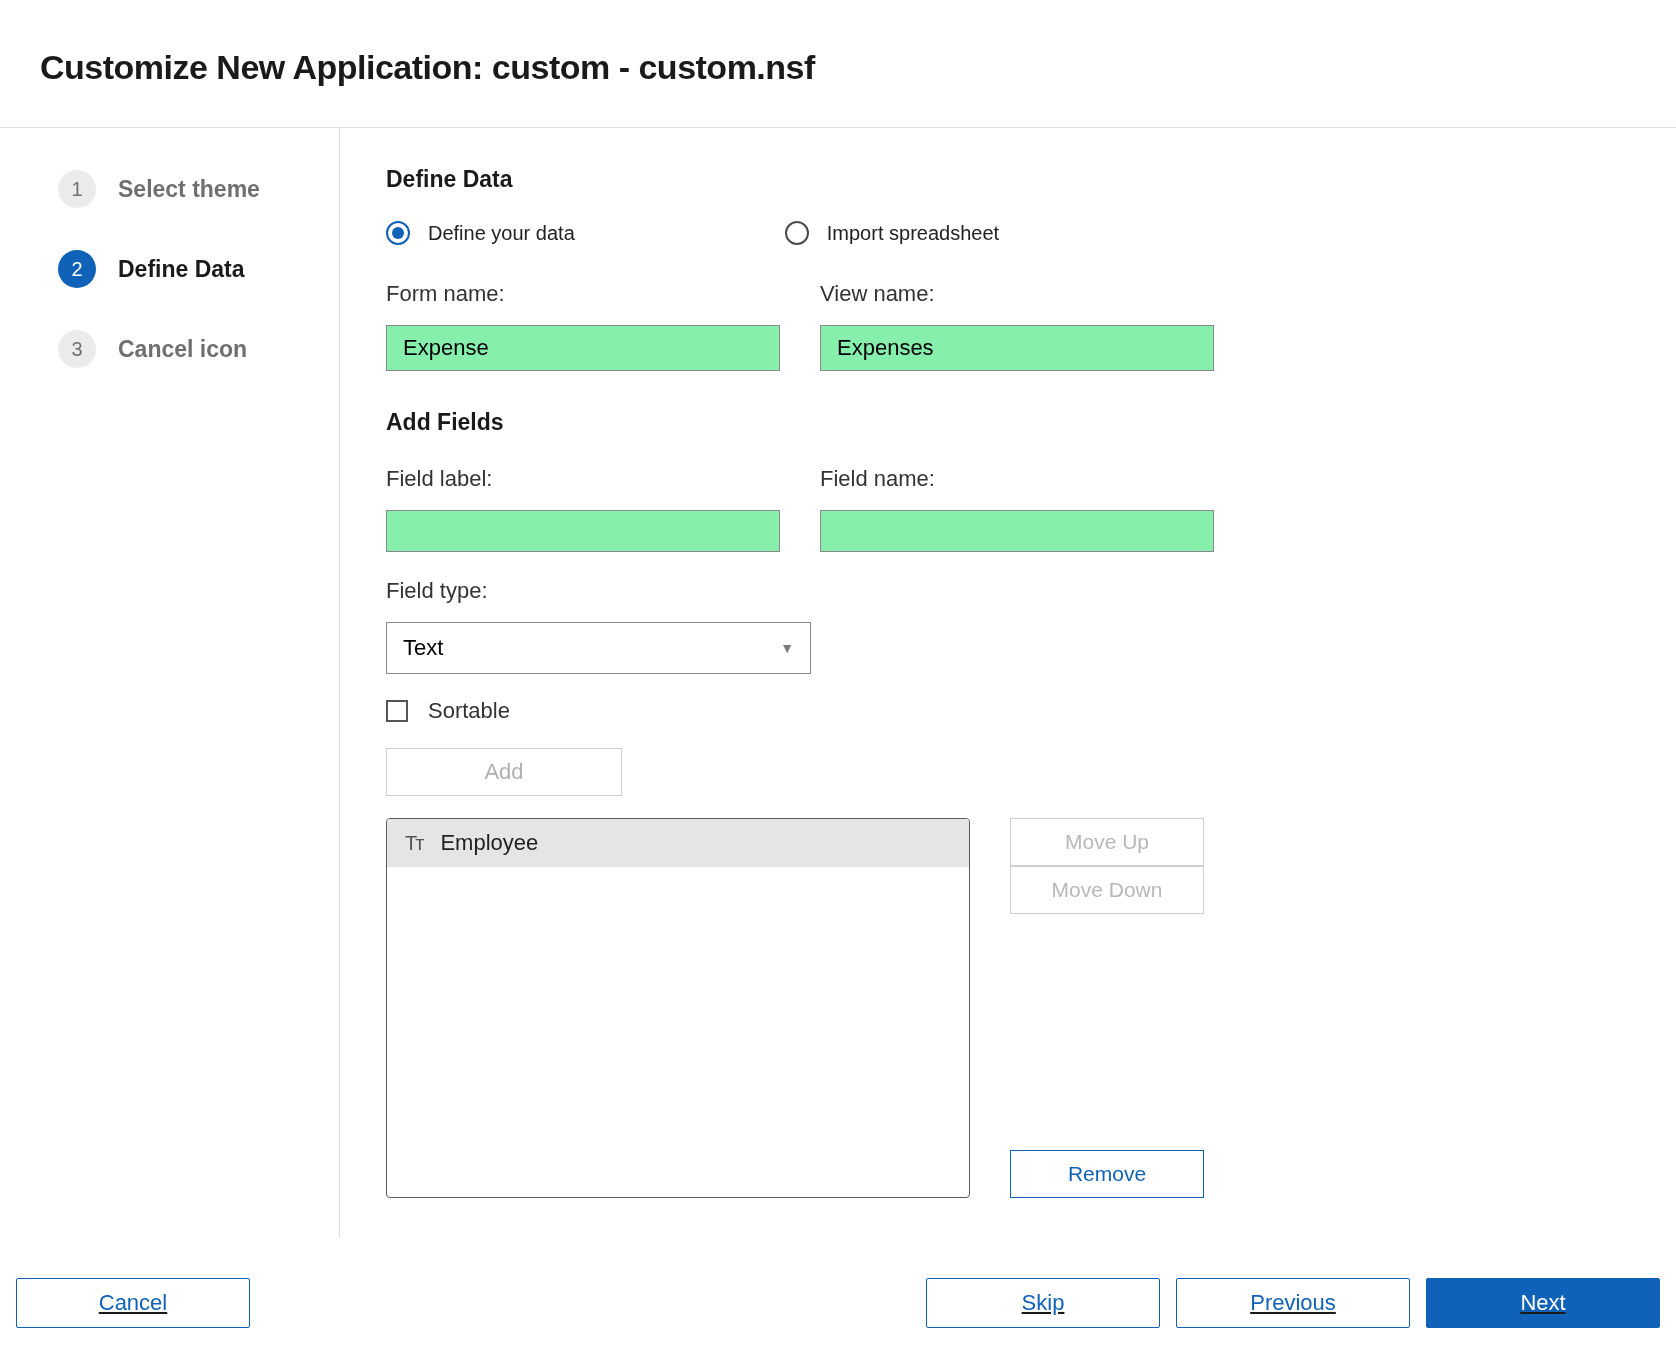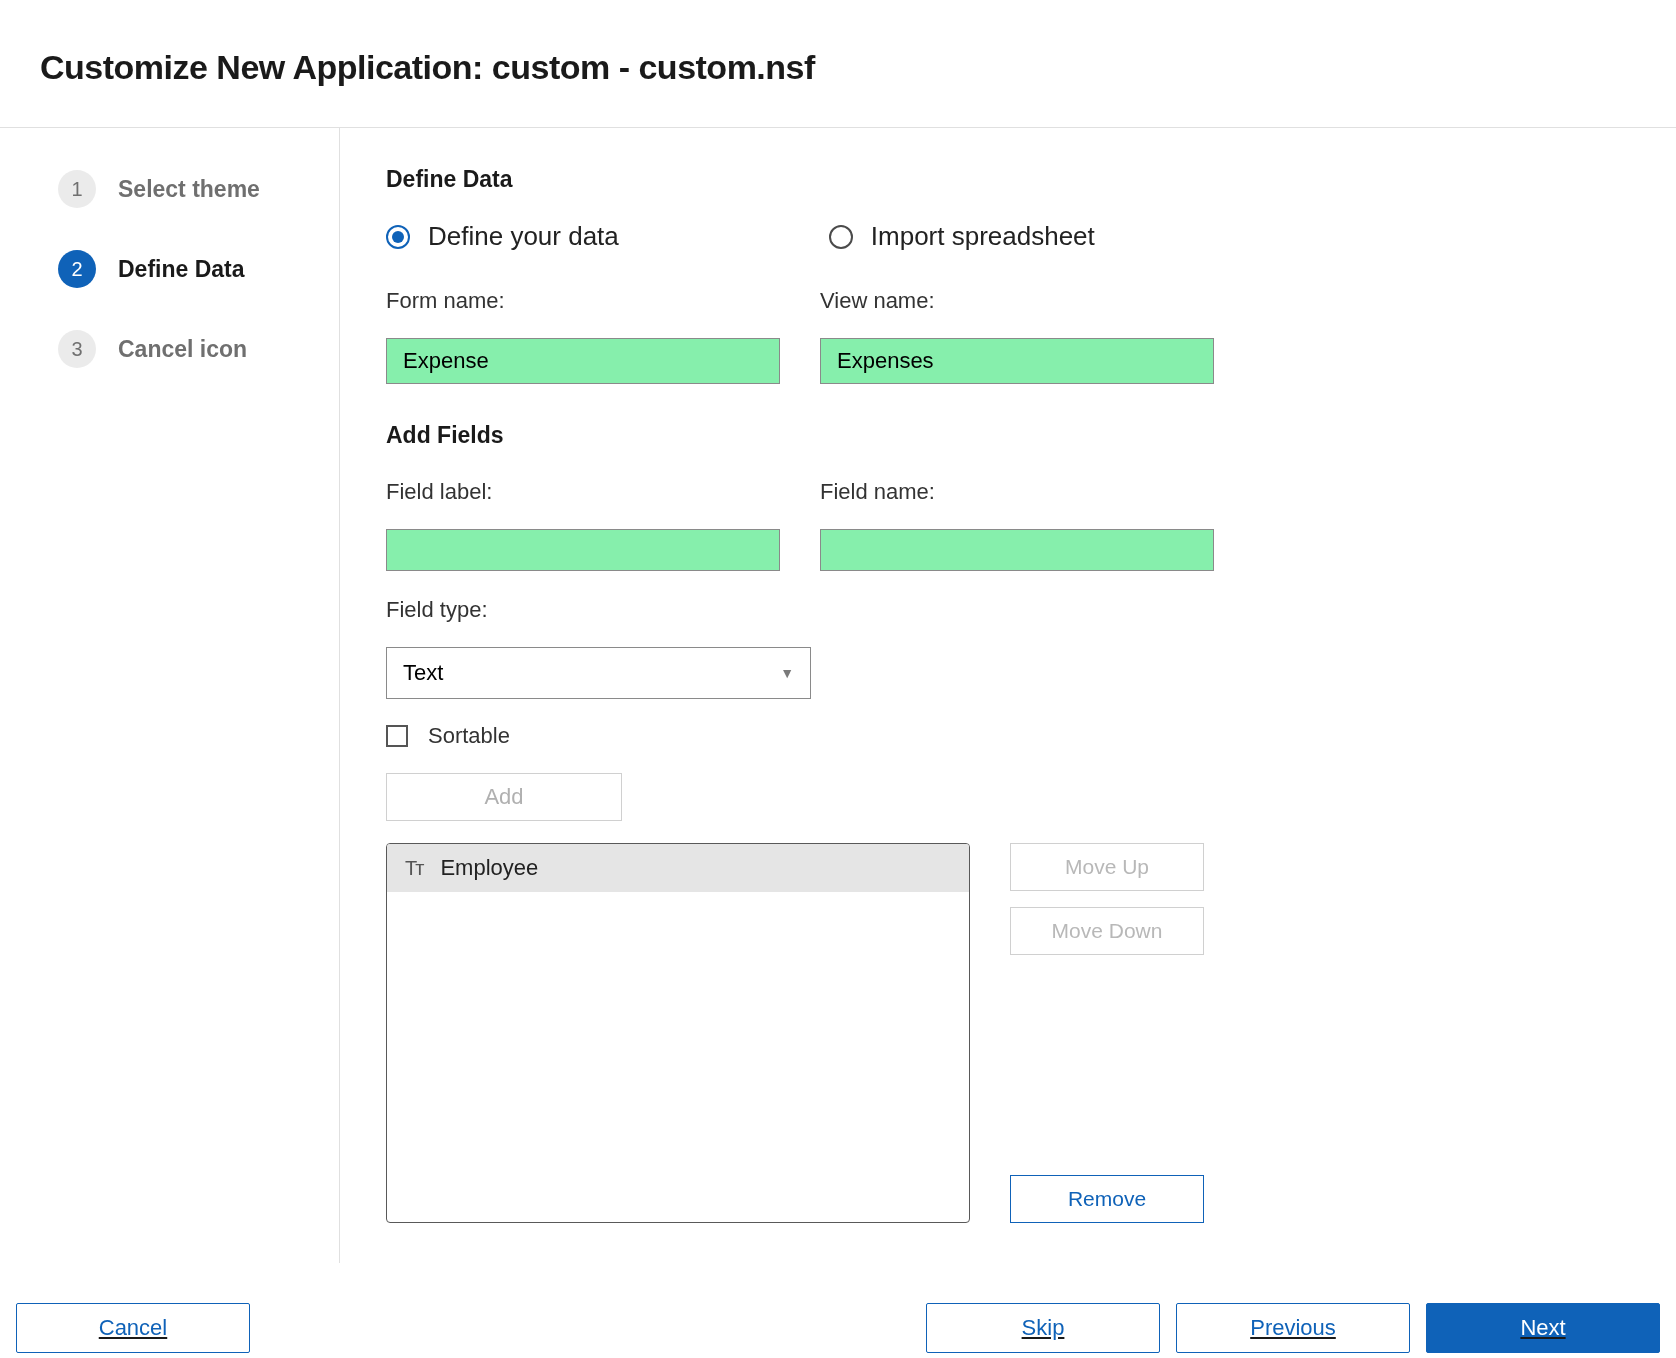--- a/index.html
+++ b/index.html
@@ -92,32 +92,32 @@
     .radio-circle.checked {
       border-color: #0f62b8;
     }
     .radio-dot {
       width: 12px;
       height: 12px;
       border-radius: 50%;
       background: #0f62b8;
     }
     .radio-label {
-      font-size: 26px;
+      font-size: 20px;
       color: #222;
     }
     .form-row {
       display: flex;
       gap: 40px;
       margin-bottom: 38px;
     }
     .form-col {
       display: flex;
       flex-direction: column;
-      gap: 24px;
+      gap: 18px;
     }
     .input-label {
       font-size: 22px;
       color: #333;
     }
     .text-input {
       width: 394px;
       height: 46px;
       border: 1px solid #8a8a8a;
       padding: 0 16px;
@@ -207,21 +207,21 @@
       color: #555;
       letter-spacing: -2px;
     }
     .field-item-label {
       font-size: 22px;
       color: #222;
     }
     .side-buttons {
       display: flex;
       flex-direction: column;
-      gap: 16px;
+      gap: 0;
     }
     .side-btn {
       width: 194px;
       height: 48px;
       border: 1px solid #d0d0d0;
       background: #fff;
       color: #b8b8b8;
       font-size: 21px;
       cursor: not-allowed;
     }

